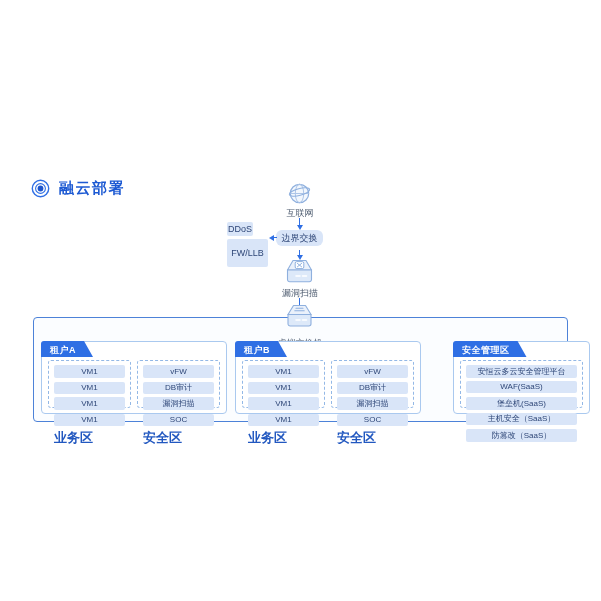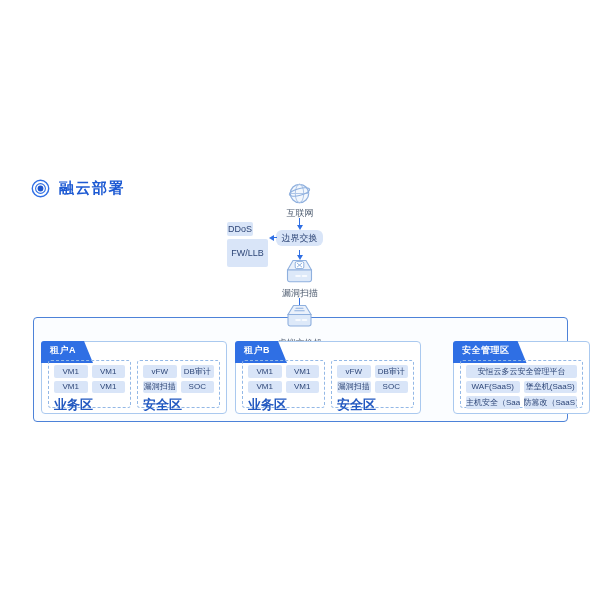--- a/index.html
+++ b/index.html
@@ -34,29 +34,29 @@
   .outer-box {
     position:absolute; left:33px; top:317px; width:533px; height:103px;
     background:#fbfdff; border:1px solid #4d82d8; border-radius:4px;
   }
   .panels { position:absolute; left:41px; top:341px; display:flex; gap:8px; }
   .panel { height:71px; background:#ffffff; border:1px solid #aac9ef; border-radius:4px; position:relative; box-sizing:content-box; }
   .panel.tenant { width:184px; }
   .panel.mgmt { width:135px;margin-left:24px; }
   .tab {
     position:absolute; top:-1px; left:-1px; background:#2f6fe4; color:#ffffff;
-    font-size:9px; font-weight:bold; padding:3px 17px 6px 9px; letter-spacing:0.5px;
+    font-size:9px; font-weight:bold; padding:3px 17px 0 9px; letter-spacing:0.5px;
     clip-path:polygon(0 0, calc(100% - 9px) 0, 100% 100%, 0 100%); border-radius:3px 0 0 0;
   }
   .panel-body { position:absolute; left:6px; right:6px; top:18px; bottom:5px; display:flex; gap:6px; }
   .dashed {
     flex:1; border:1px dashed #93b8e6; border-radius:3px; padding:4px 5px 3px;
     display:flex; flex-direction:column; gap:3px; min-width:0;
   }
-  .chip-row { display:flex; gap:4px; }
+  .chip-row { display:flex; gap:4px;flex-direction:column; }
   .chip {
     flex:1; background:#d9e5f8; color:#2e4677; font-size:8px; line-height:9.5px;
     text-align:center; padding:1.5px 0; border-radius:2px; white-space:nowrap; overflow:hidden;
   }
   .zone-label { font-size:13px; font-weight:bold; color:#2258c0; margin-top:auto; }
   svg { display:block; }
 </style>
 </head>
 <body>
 

